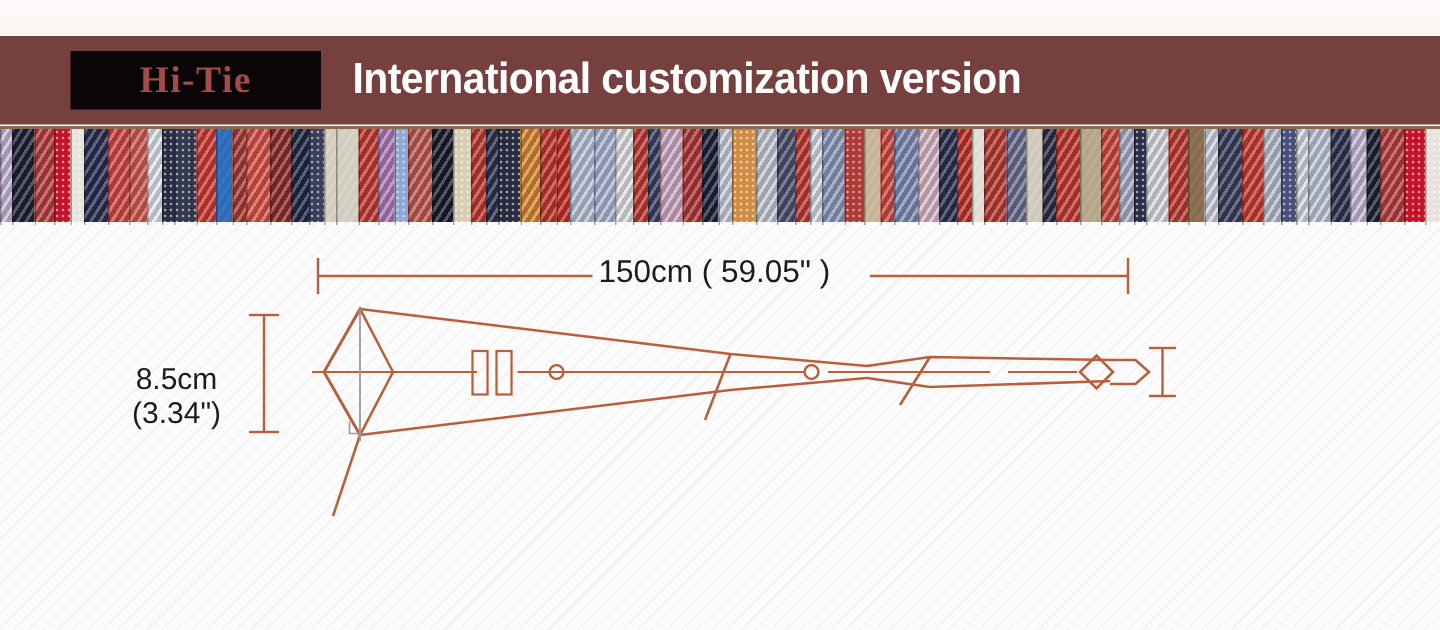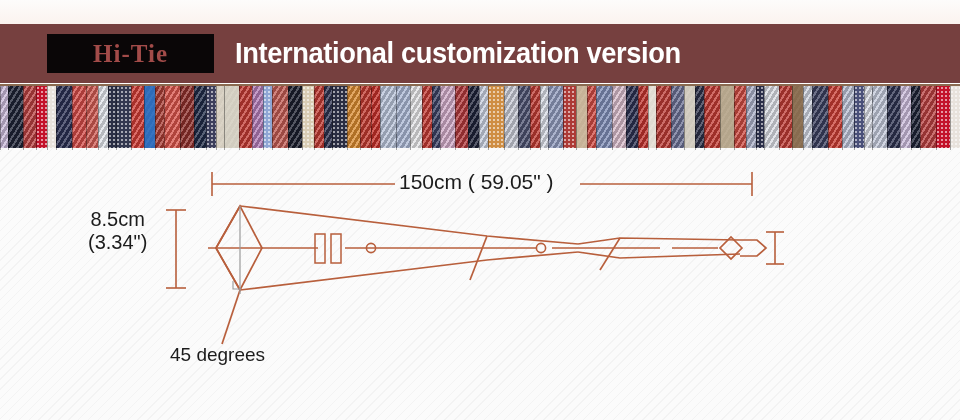--- a/index.html
+++ b/index.html
@@ -246,22 +246,21 @@
         </g>
 
         <line x1="240" y1="58" x2="240" y2="146" stroke="#9a9a9a" stroke-width="1.2"></line>
 
         <polyline points="233,133 233,141 241,141" stroke="#9a9a9a" stroke-width="1.1"></polyline>
       </g>
     </svg>
 
     <div class="lbl lbl-dim" style="left:399px;top:22px;">150cm ( 59.05" )</div>
 
-    <div class="lbl lbl-left" style="left:88px;top:60px;">
+    <div class="lbl lbl-left" style="left:88px;top:94px;">
       <div>8.5cm</div>
       <div>(3.34")</div>
     </div>
 
 
-    <div class="lbl lbl-deg" style="left:170px;top:196px;">45 degrees</div>
 
   </div>
 </div>
 
 </body></html>

